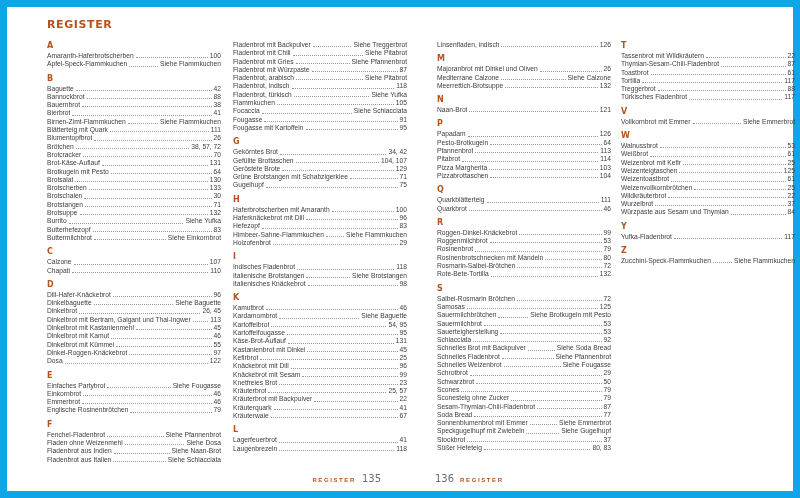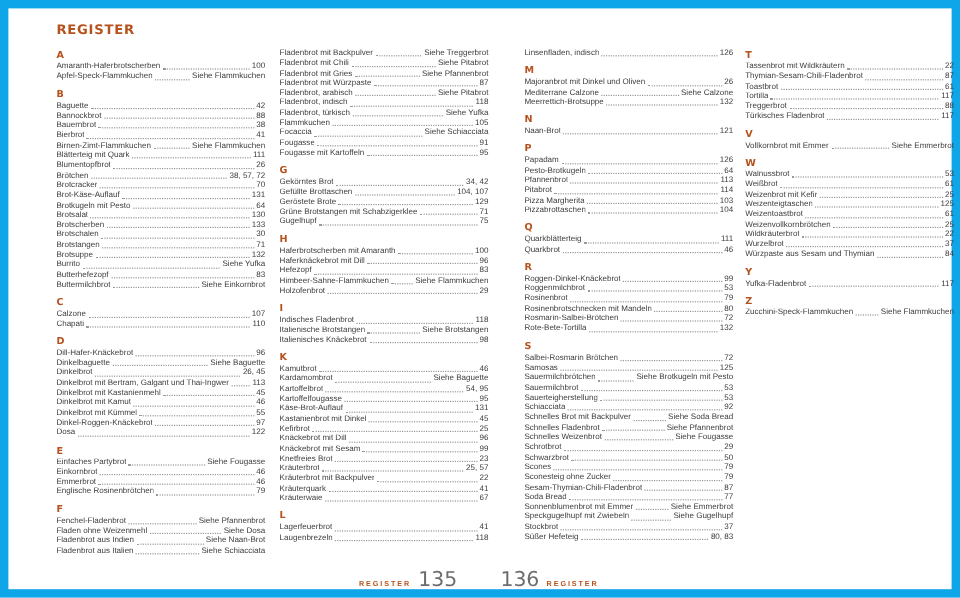--- a/index.html
+++ b/index.html
@@ -43,27 +43,27 @@
     flex:1; min-width:5px;
     border-bottom:1px dotted #999;
     margin:0 2px 2px 2px;
   }
   .row .ref { white-space:nowrap; text-align:right; }
   .footer {
     position:absolute; top:466px;
     display:flex; align-items:baseline; gap:6px;
   }
   #footer-left { right:412px; }
-  #footer-right { left:410px; }
+  #footer-right { left:428px; }
   .footer .flabel {
     color:#b5521d; font-size:6px; letter-spacing:1.6px;
     font-weight:bold;
   }
   .footer .fpage {
-    color:#6d6d6d; font-size:17px; font-weight:500;
+    color:#6d6d6d; font-size:10px; font-weight:500;
     font-family:"DejaVu Sans", sans-serif;
   }
 </style>
 </head>
 <body>
 
 <div class="spread">
   <div class="page-title">REGISTER</div>
 
   <div class="col" id="col1">

